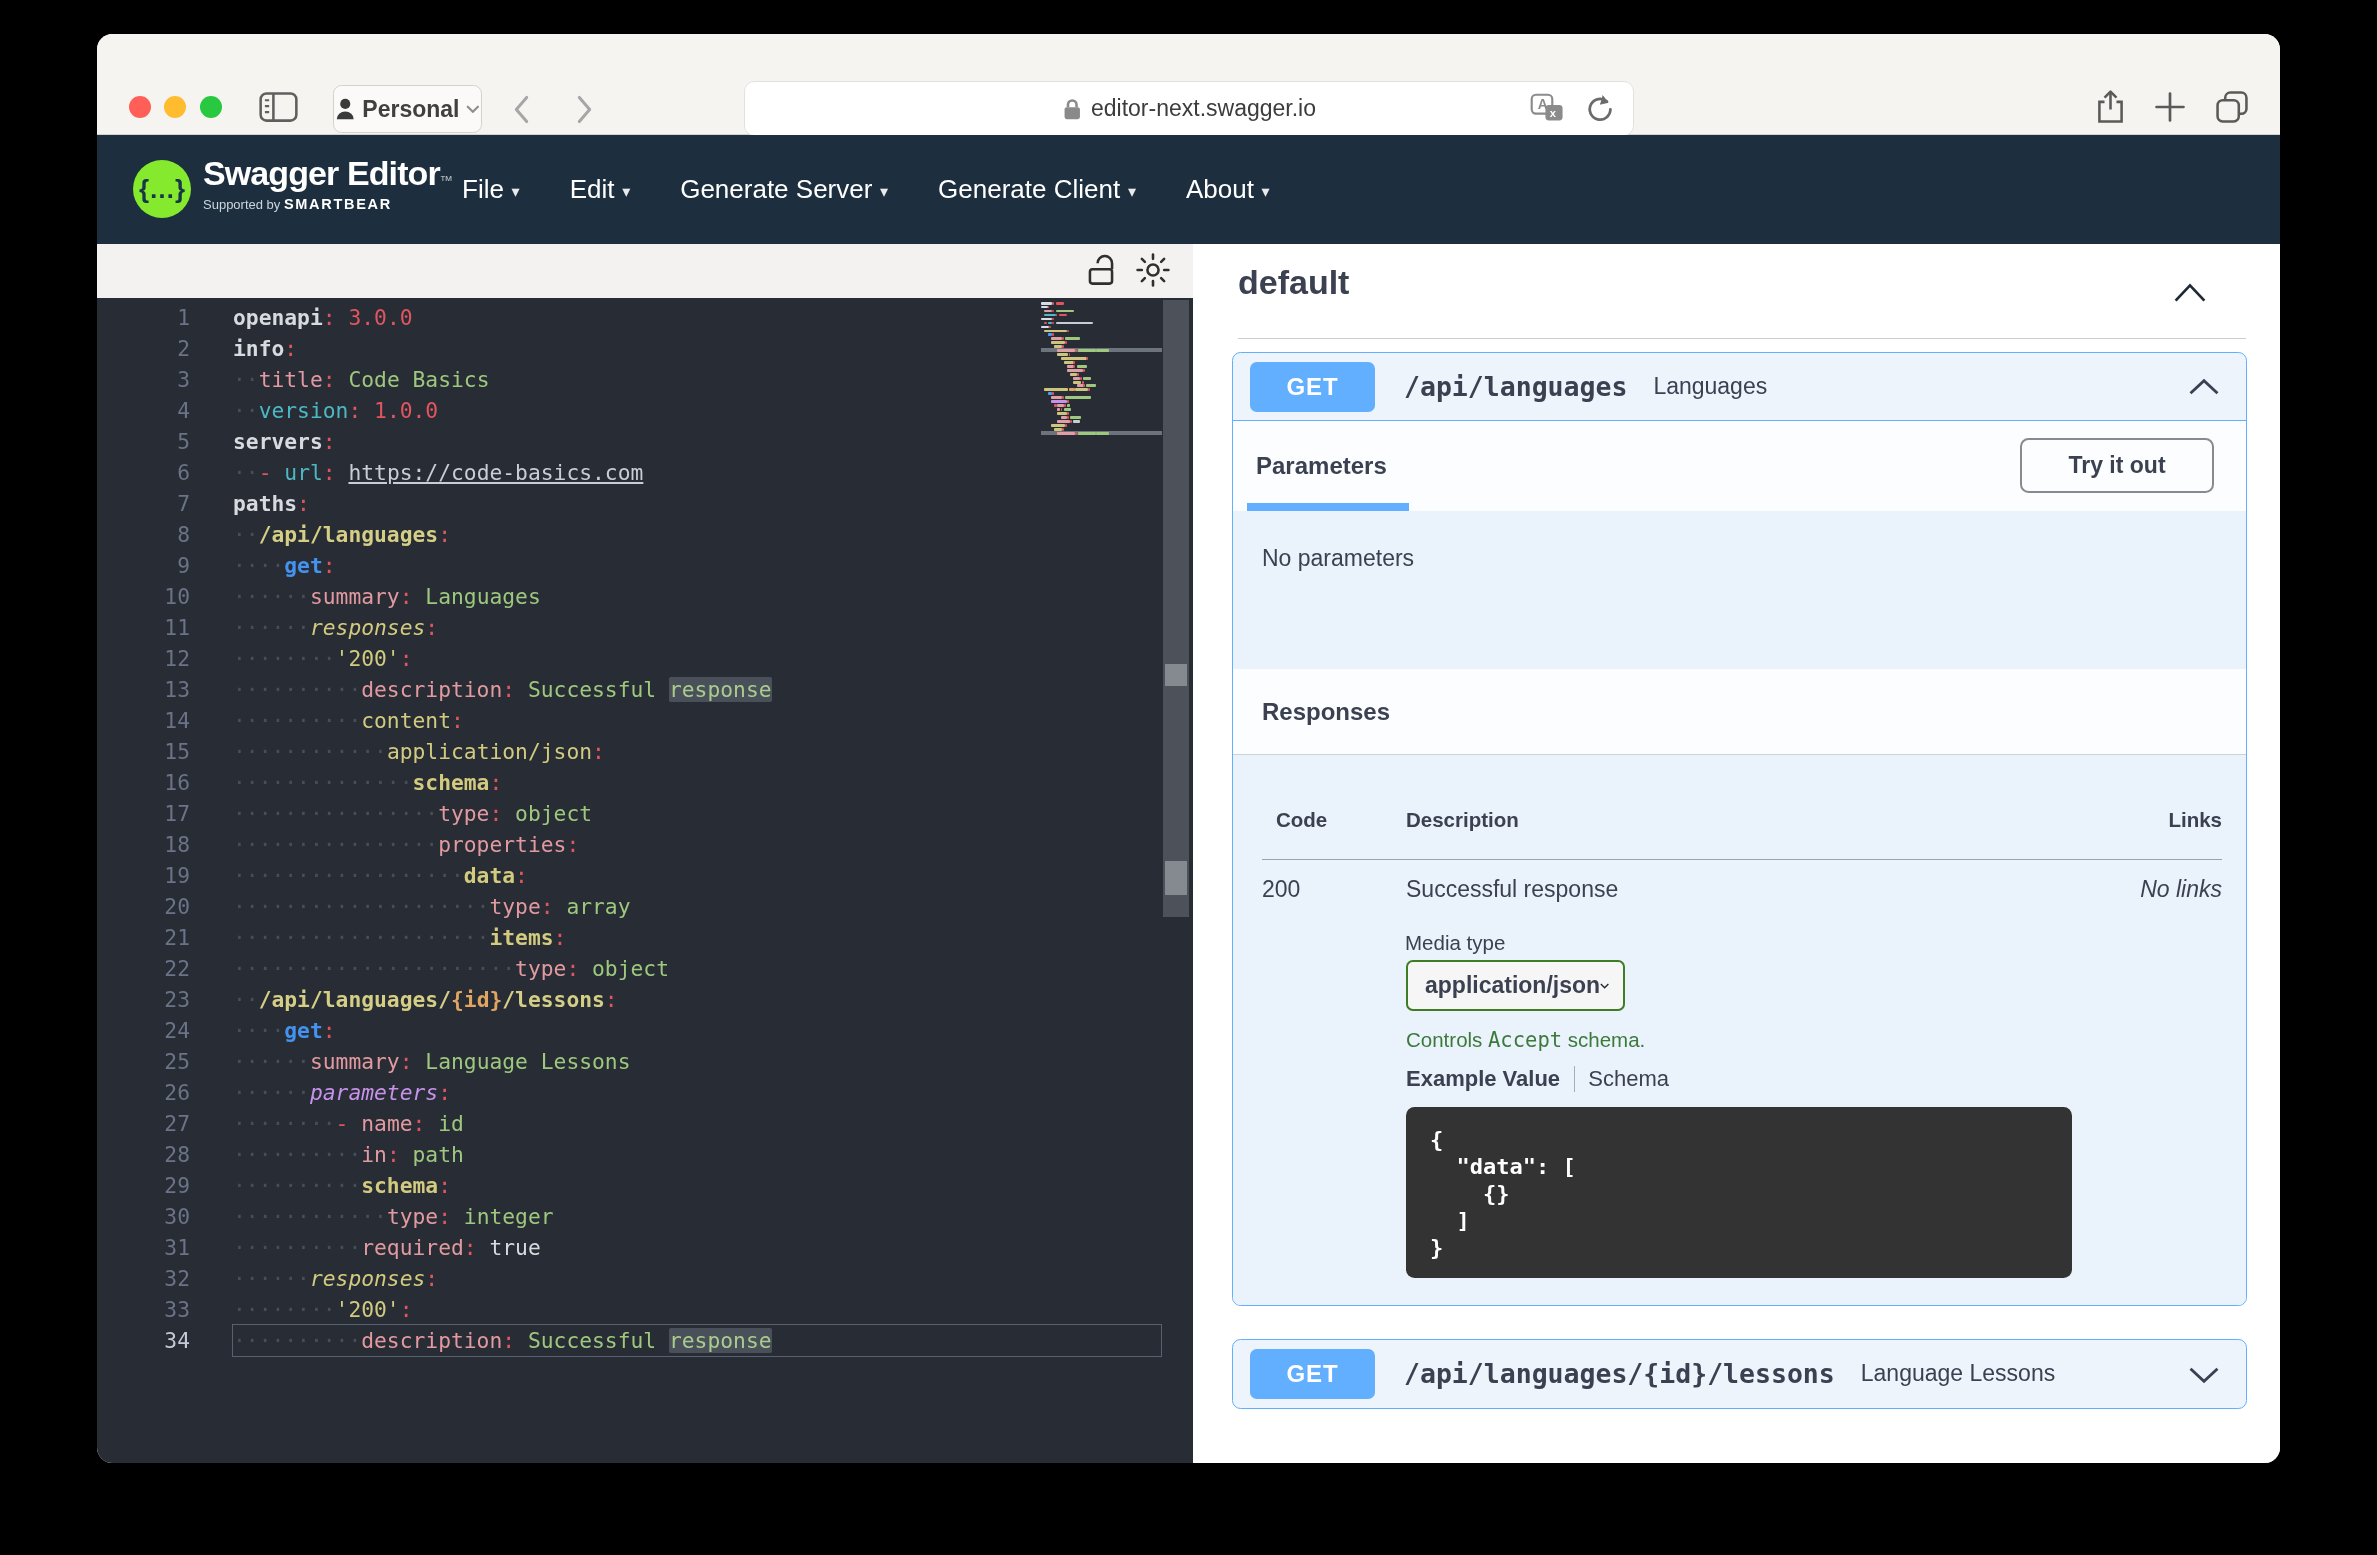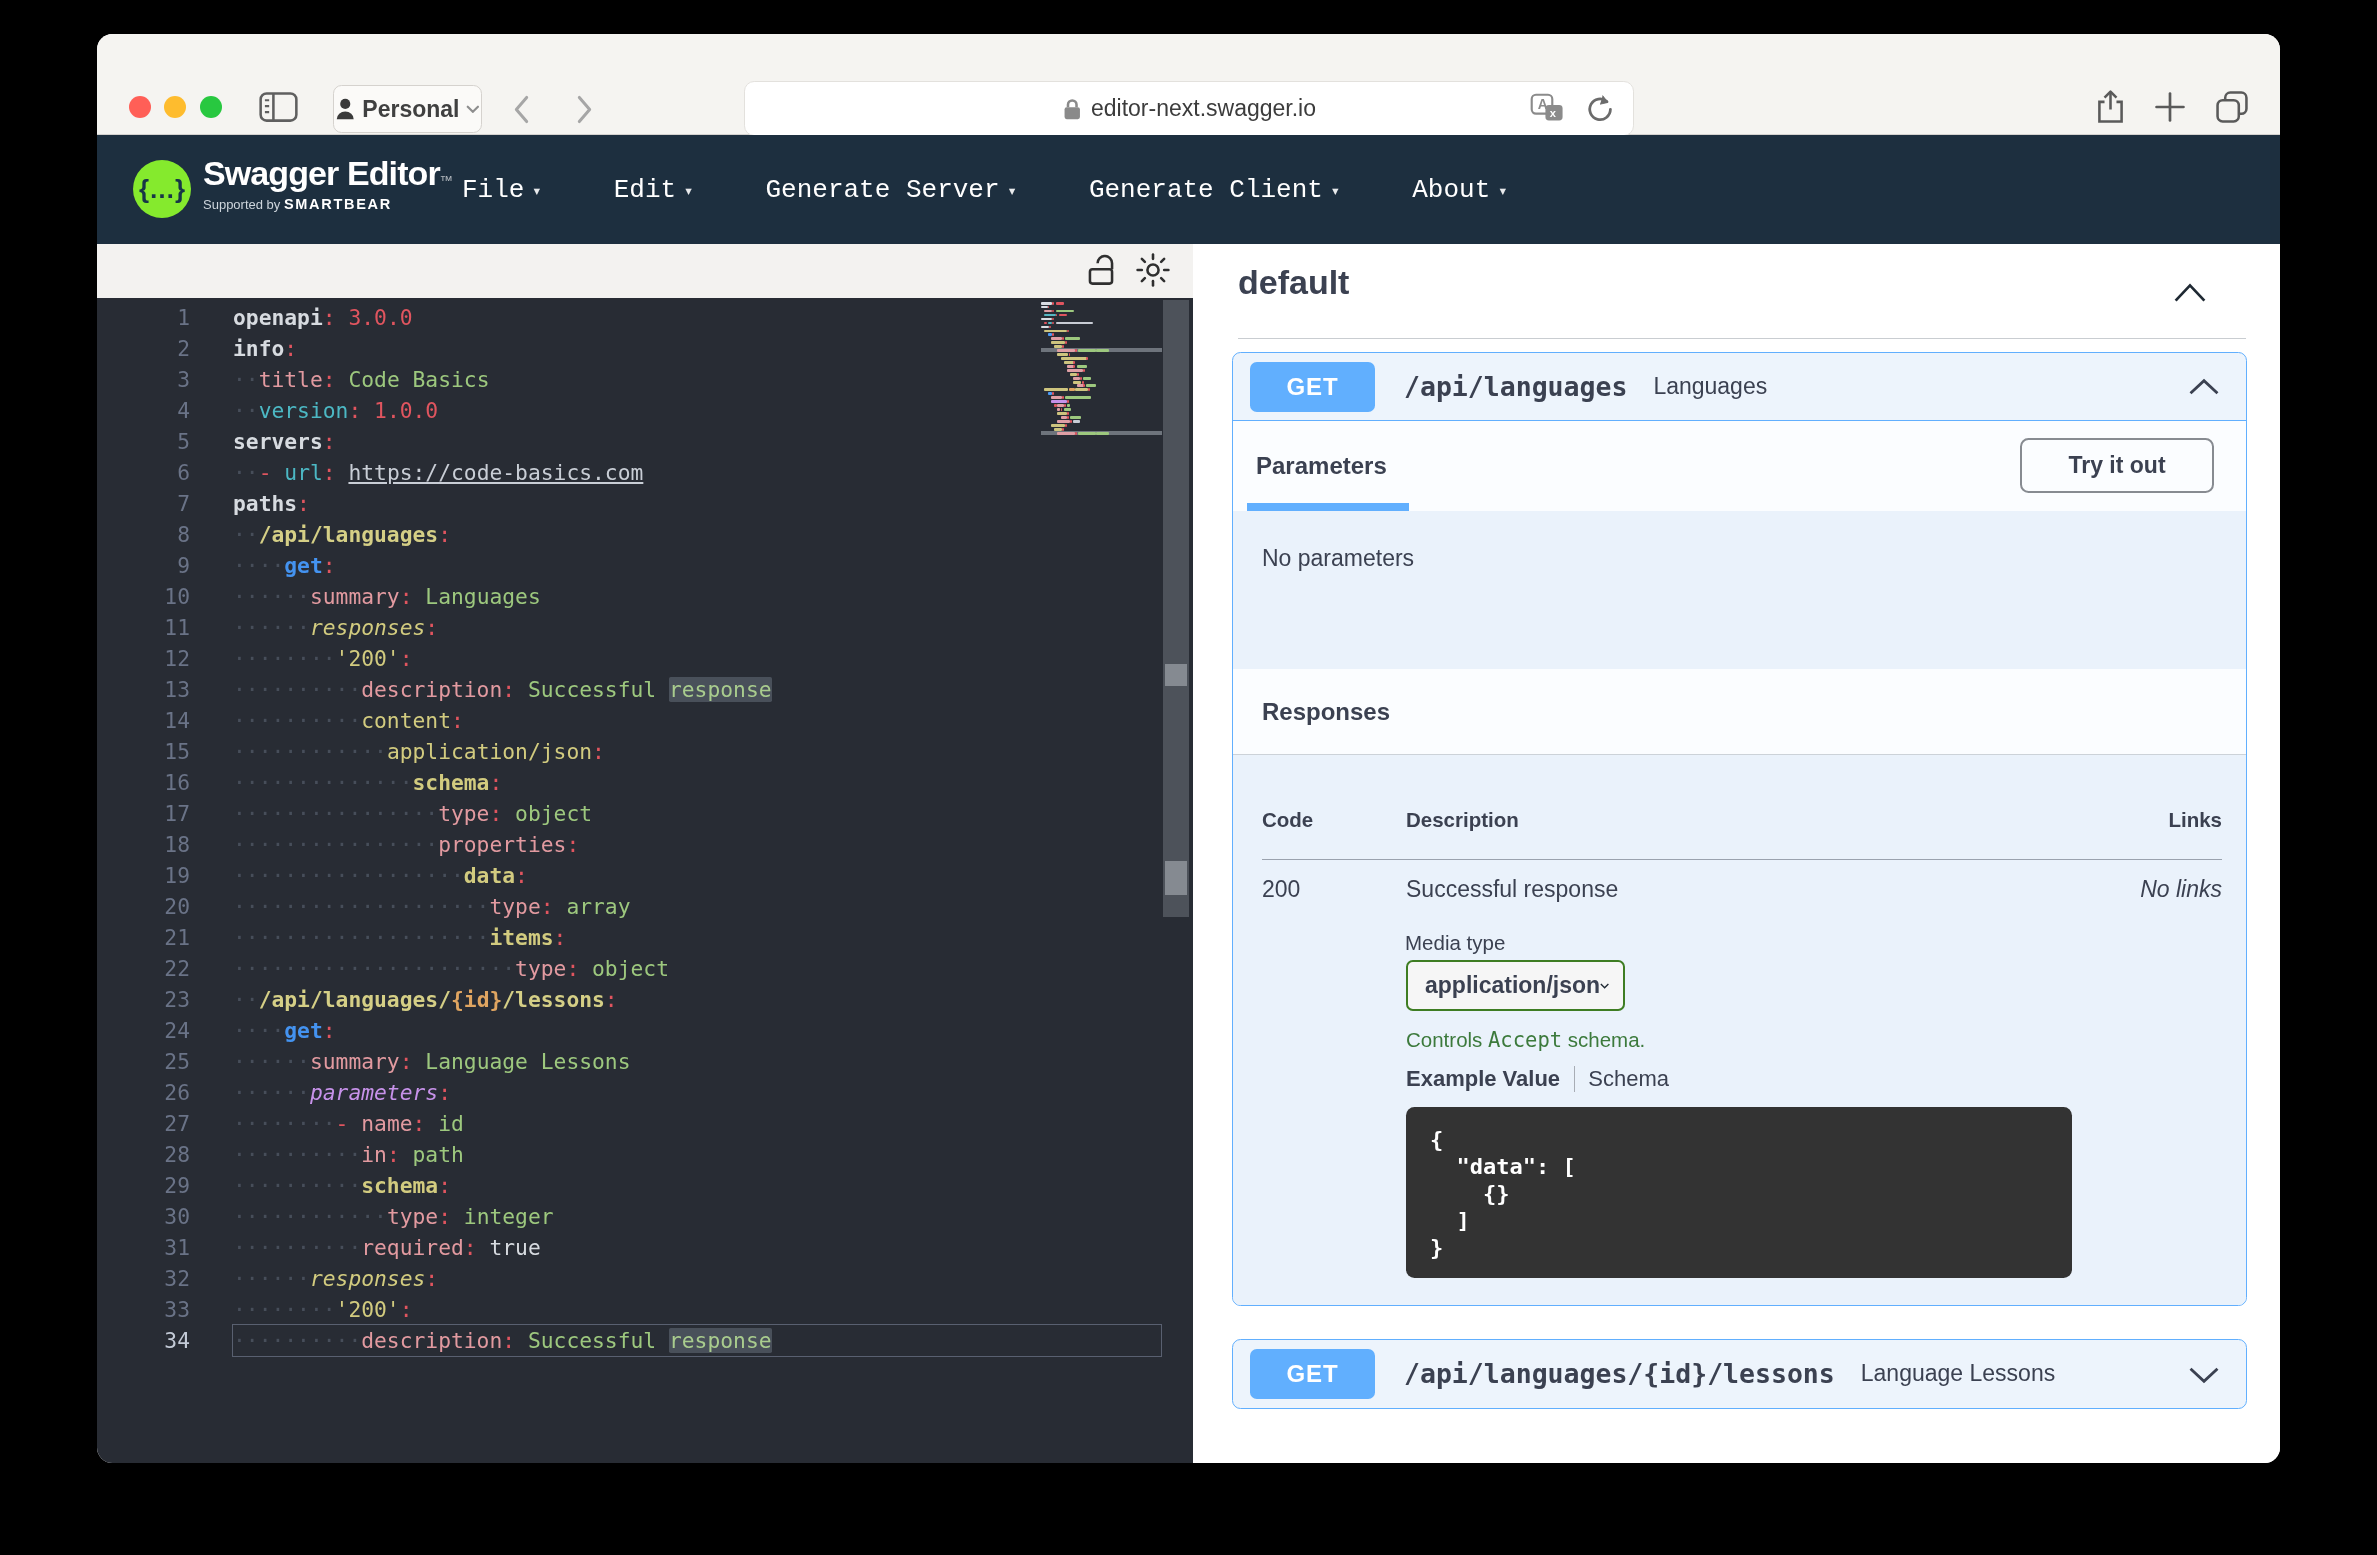--- a/index.html
+++ b/index.html
@@ -22,21 +22,21 @@
   .chrome-right{position:absolute;top:55px;right:31px;display:flex;gap:29px;align-items:center;}
   
   .appheader{position:relative;height:109px;background:#1d2f3f;display:flex;align-items:center;}
   .logo-circle{position:absolute;left:36px;top:25px;width:58px;height:58px;border-radius:50%;
     display:flex;align-items:center;justify-content:center;font-weight:bold;font-size:26px;color:#173647;}
   .brand{position:absolute;left:106px;top:19px;color:#fff;}
   .brand .bt{font-size:34px;font-weight:bold;letter-spacing:-0.9px;}
   .brand .tm{font-size:13px;vertical-align:baseline;opacity:.65;}
   .brand .sub{font-size:13px;color:#cdd5dc;margin-top:3.4px;}
   .brand .sb{font-weight:bold;color:#fff;font-size:14.5px;letter-spacing:1.7px;}
-  .menus{position:absolute;left:365px;top:0;height:109px;display:flex;align-items:center;gap:72px;font-family:Liberation Mono, monospace;}
+  .menus{position:absolute;left:365px;top:0;height:109px;display:flex;align-items:center;gap:50px;}
   .menu-item{color:#fff;font-size:26px;font-weight:500;display:flex;align-items:center;gap:7.7px;cursor:default;}
   .menu-item .caret{font-size:16px;opacity:.9;padding-top:3.4px;}
   
   .content{display:flex;height:1219px;}
   .editor-pane{position:relative;width:1096px;background:#282c34;flex:none;}
   .editor-toolbar{position:absolute;left:0;top:0;width:100%;height:54px;background:#f3f2f0;
     display:flex;justify-content:flex-end;align-items:center;gap:17px;padding-right:22px;box-sizing:border-box;}
   .code-lines{position:absolute;left:0;top:58px;width:100%;}
   .cl{display:flex;height:31px;font-family:"DejaVu Sans Mono",monospace;font-size:21.3px;line-height:31px;white-space:pre;}
   .ln{flex:none;width:93px;text-align:right;padding-right:43px;color:#6a7387;}
@@ -85,21 +85,21 @@
   .params-title{position:absolute;left:23px;top:31px;font-size:24px;font-weight:bold;}
   .tab-underline{position:absolute;left:13.7px;bottom:0;width:162px;height:7.7px;background:#61affe;}
   .try-btn{position:absolute;right:32px;top:17px;width:190px;height:51px;border:2.6px solid #878b91;border-radius:8.5px;
     background:#fbfdff;font-size:23px;font-weight:600;color:#3b4151;display:flex;align-items:center;justify-content:center;}
   .noparams{height:158px;background:#eaf2fb;position:relative;padding-left:24px;}
   .noparams-text{position:absolute;left:29px;top:34px;font-size:23px;}
   .resp-header{height:85px;background:#fbfdff;border-bottom:0.9px solid #ccd2d8;position:relative;}
   .resp-title{position:absolute;left:29px;top:29px;font-size:24px;font-weight:bold;}
   .resp-body{position:relative;height:554px;background:#eaf2fb;}
   .th{position:absolute;top:53px;font-size:20.5px;font-weight:bold;}
-  .th.c1{left:29px;text-align:right;} .th.c2{left:173px;} .th.c3{right:24px;}
+  .th.c1{left:43px;text-align:right;} .th.c2{left:173px;} .th.c3{right:24px;}
   .tbl-rule{position:absolute;left:29px;right:24px;top:104px;border-top:1.7px solid #9aa2ae;}
   .td{position:absolute;top:121px;font-size:23px;}
   .td.c1{left:29px;} .td.c2{left:173px;} .td.c3{right:24px;font-style:italic;}
   .media-label{position:absolute;left:172px;top:176px;font-size:20.5px;}
   .media-select{position:absolute;left:173px;top:205px;width:219px;height:51px;border:2.6px solid #3e7d23;border-radius:6.8px;
     background:#f6f6f6;display:flex;align-items:center;box-sizing:border-box;}
   .media-select .val{margin-left:17px;font-size:23px;font-weight:bold;flex:1;}
   .media-select svg{margin-right:13.7px;}
   .accept-note{position:absolute;left:173px;top:273px;font-size:20.5px;color:#3c7a3c;}
   .accept-note .mono{font-family:"DejaVu Sans Mono",monospace;}

